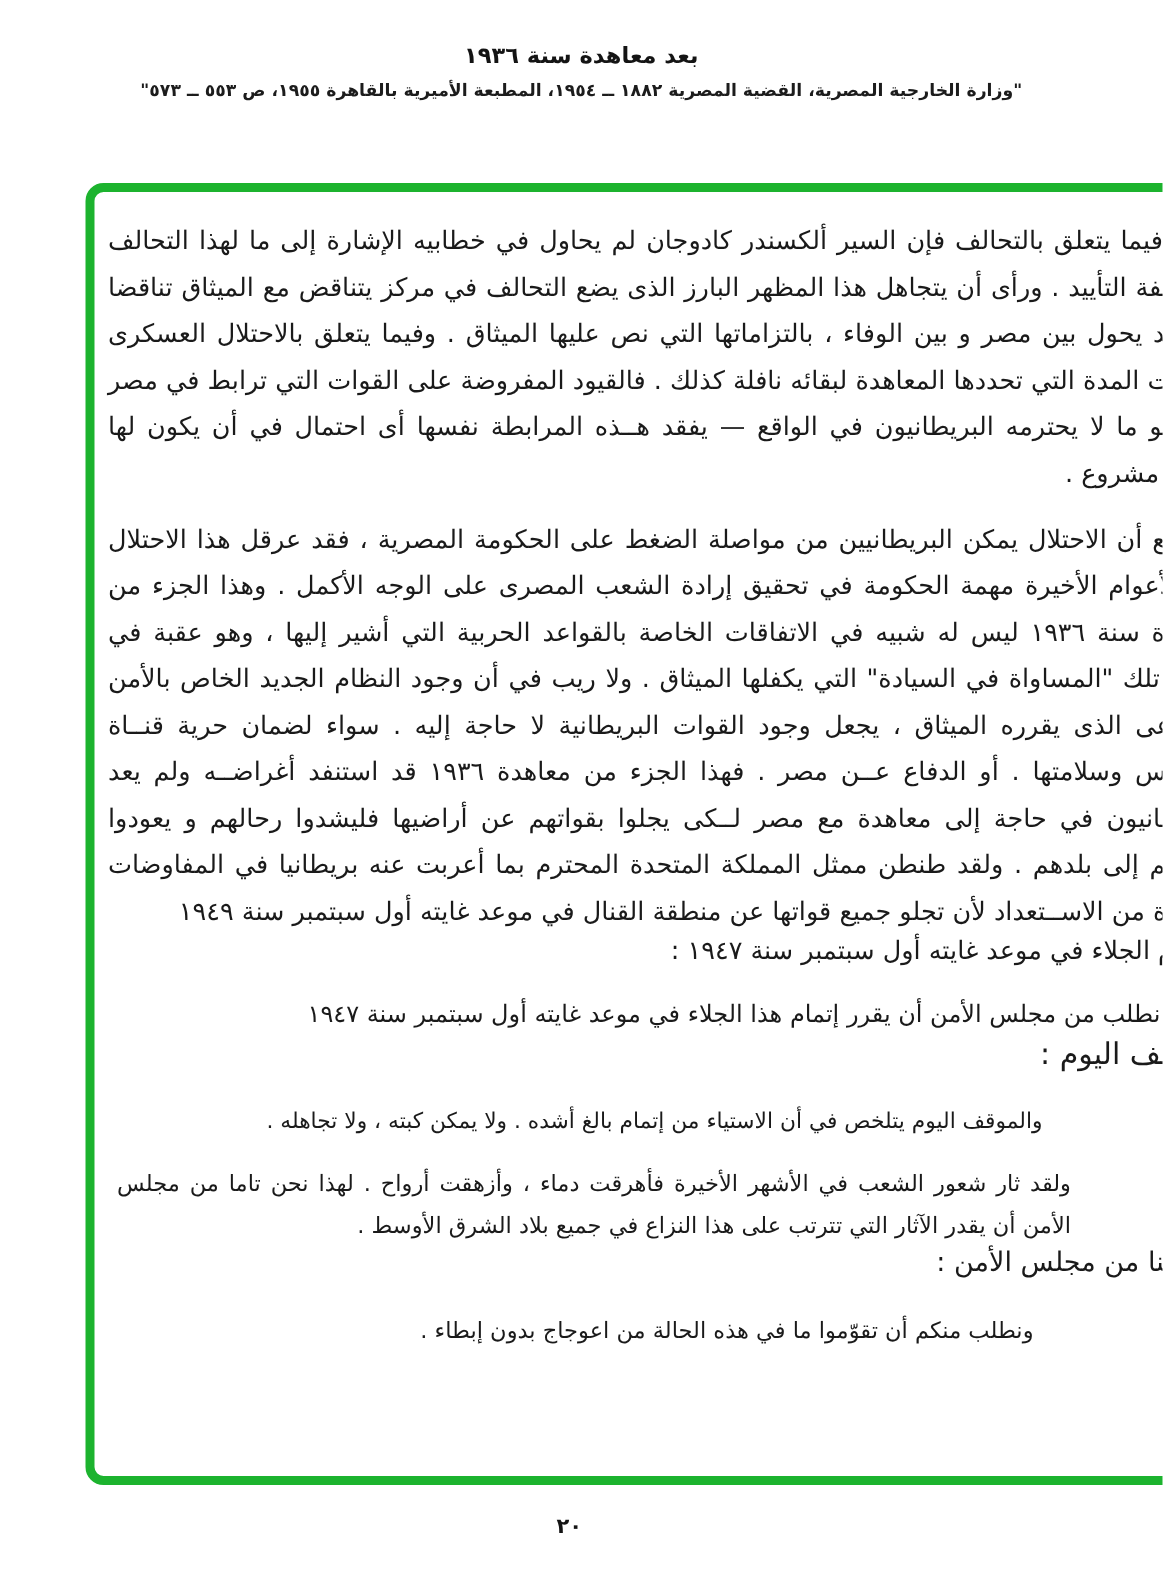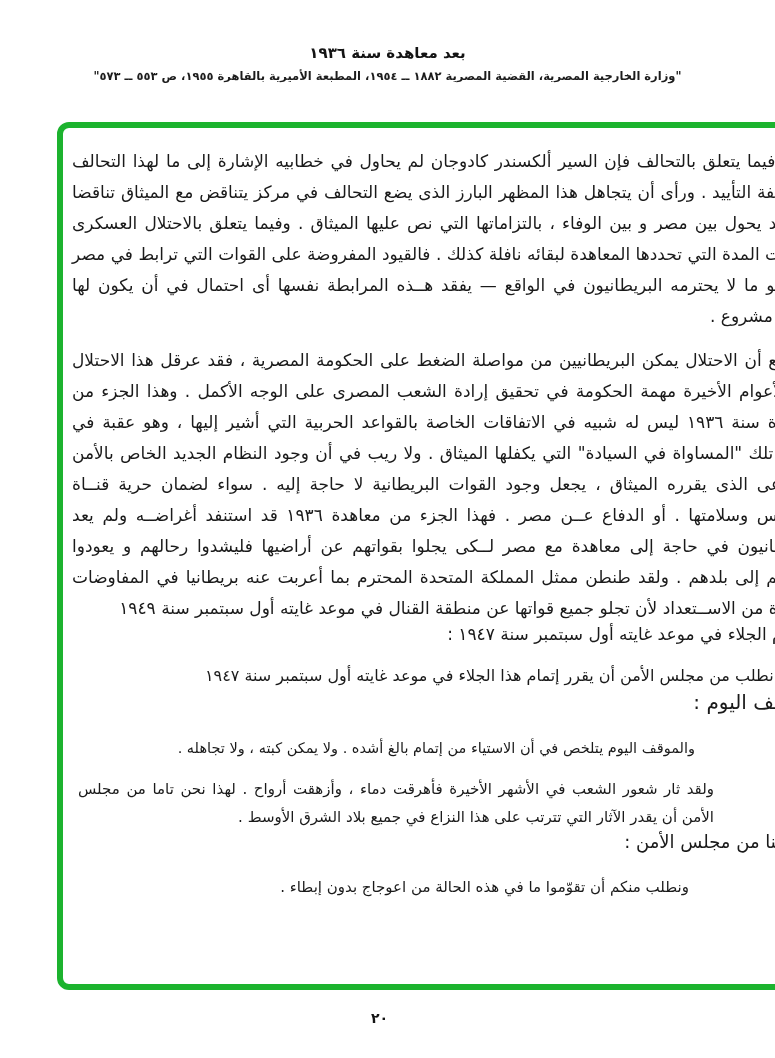--- a/index.html
+++ b/index.html
@@ -13,21 +13,21 @@
     color: #141414;
   }
   .page {
     position: relative;
     width: 775px;
     height: 1058px;
     direction: rtl;
   }
   
   .hdr-title {
-    padding-top: 44px;
+    padding-top: 28px;
     text-align: center;
     font-weight: bold;
     font-size: 15px;
     letter-spacing: 0.5px;
   }
   .hdr-subtitle {
     margin-top: 9px;
     text-align: center;
     font-weight: bold;
     font-size: 16.5px;

